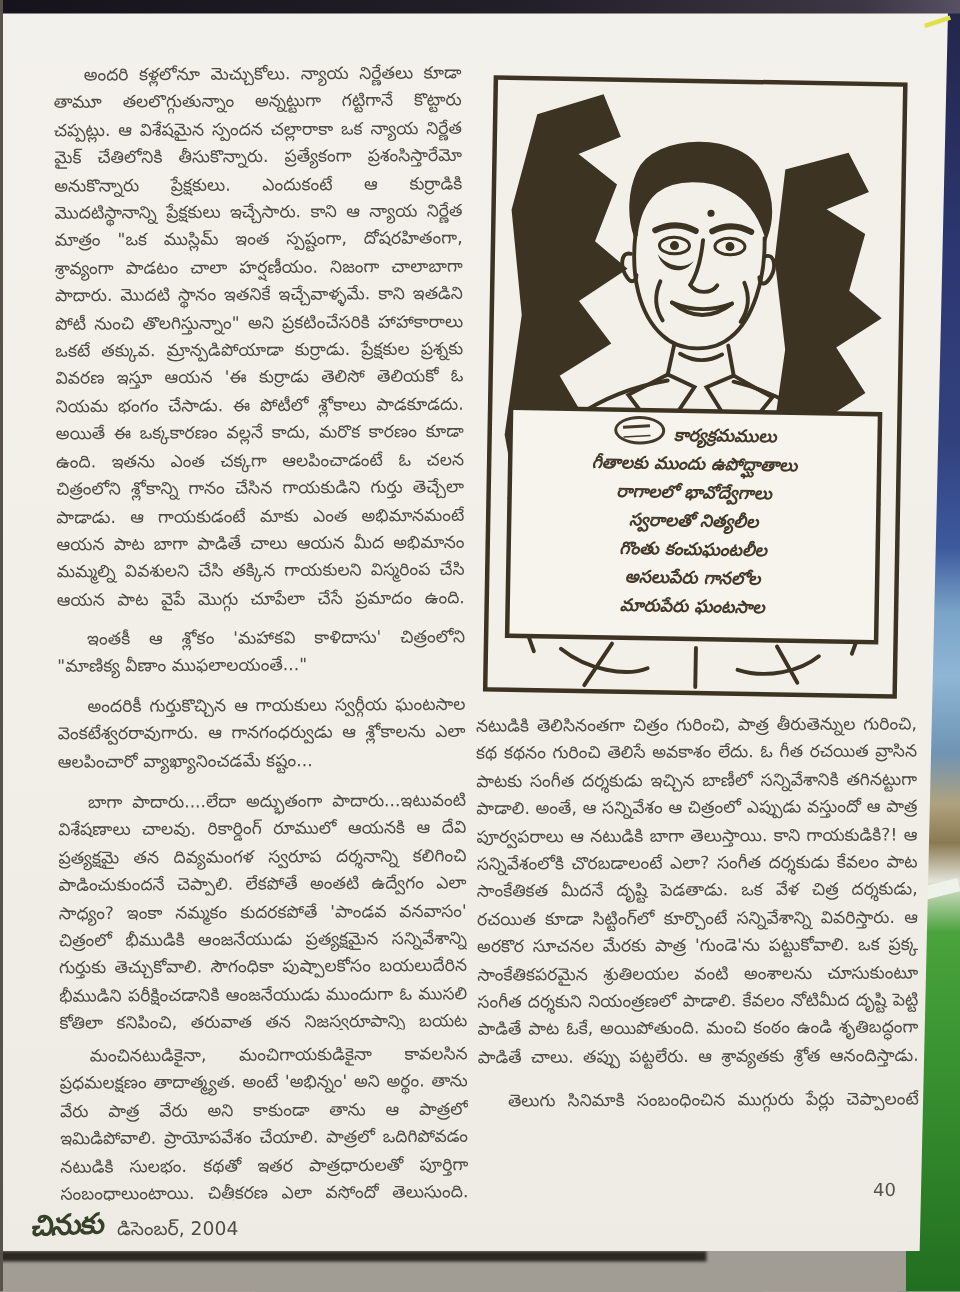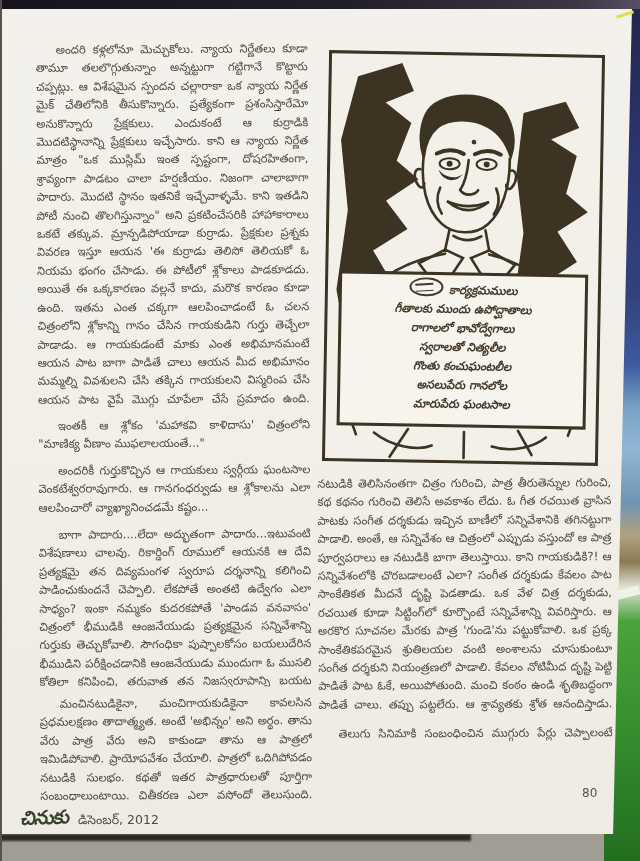--- a/index.html
+++ b/index.html
@@ -146,18 +146,18 @@
     </div>
   </div>
 
   <div class="col-right">
     <p>నటుడికి తెలిసినంతగా చిత్రం గురించి, పాత్ర తీరుతెన్నుల గురించి, కథ కథనం గురించి తెలిసే అవకాశం లేదు. ఓ గీత రచయిత వ్రాసిన పాటకు సంగీత దర్శకుడు ఇచ్చిన బాణీలో సన్నివేశానికి తగినట్టుగా పాడాలి. అంతే, ఆ సన్నివేశం ఆ చిత్రంలో ఎప్పుడు వస్తుందో ఆ పాత్ర పూర్వపరాలు ఆ నటుడికి బాగా తెలుస్తాయి. కాని గాయకుడికి?! ఆ సన్నివేశంలోకి చొరబడాలంటే ఎలా? సంగీత దర్శకుడు కేవలం పాట సాంకేతికత మీదనే దృష్టి పెడతాడు. ఒక వేళ చిత్ర దర్శకుడు, రచయిత కూడా సిట్టింగ్‌లో కూర్చొంటే సన్నివేశాన్ని వివరిస్తారు. ఆ అరకొర సూచనల మేరకు పాత్ర 'గుండె'ను పట్టుకోవాలి. ఒక ప్రక్క సాంకేతికపరమైన శ్రుతిలయల వంటి అంశాలను చూసుకుంటూ సంగీత దర్శకుని నియంత్రణలో పాడాలి. కేవలం నోటిమీద దృష్టి పెట్టి పాడితే పాట ఓకే, అయిపోతుంది. మంచి కంఠం ఉండి శృతిబద్ధంగా పాడితే చాలు. తప్పు పట్టలేరు. ఆ శ్రావ్యతకు శ్రోత ఆనందిస్తాడు. కానీ చలించడు, స్పందించడు. కేవలం గొంతుతో పాడితే శ్రోతని గాయకుడు ఎక్కడికీ తీసుకెళ్ళలేడు. పాట ముగిసిన తరువాత ఫార్మాలిటీగా చప్పట్లు వెనువెంటనే కొట్టేస్తాడు. 'ఇంక చాలు బాబూ' అని విసుక్కునేలా. కాని గుండెతో పాడితే కదిలిపోతాడు. కరిగిపోతాడు. నాదం పుట్టేది నాభిదగ్గరట. ఎంత లోతున పుడితే అంతగా పండుతుంది. ఒక ఘంటసాల పుడతాడు.</p>
     <p>తెలుగు సినిమాకి సంబంధించిన ముగ్గురు పేర్లు చెప్పాలంటే రకరకాల</p>
   </div>
 
   <div class="footer">
     <span class="magazine-logo">చినుకు</span>
-    <span class="issue-date">డిసెంబర్, 2012</span>
+    <span class="issue-date">డిసెంబర్, 2004</span>
   </div>
 
-  <div class="page-number">80</div>
+  <div class="page-number">40</div>
 
 </div>
 
 </body></html>

